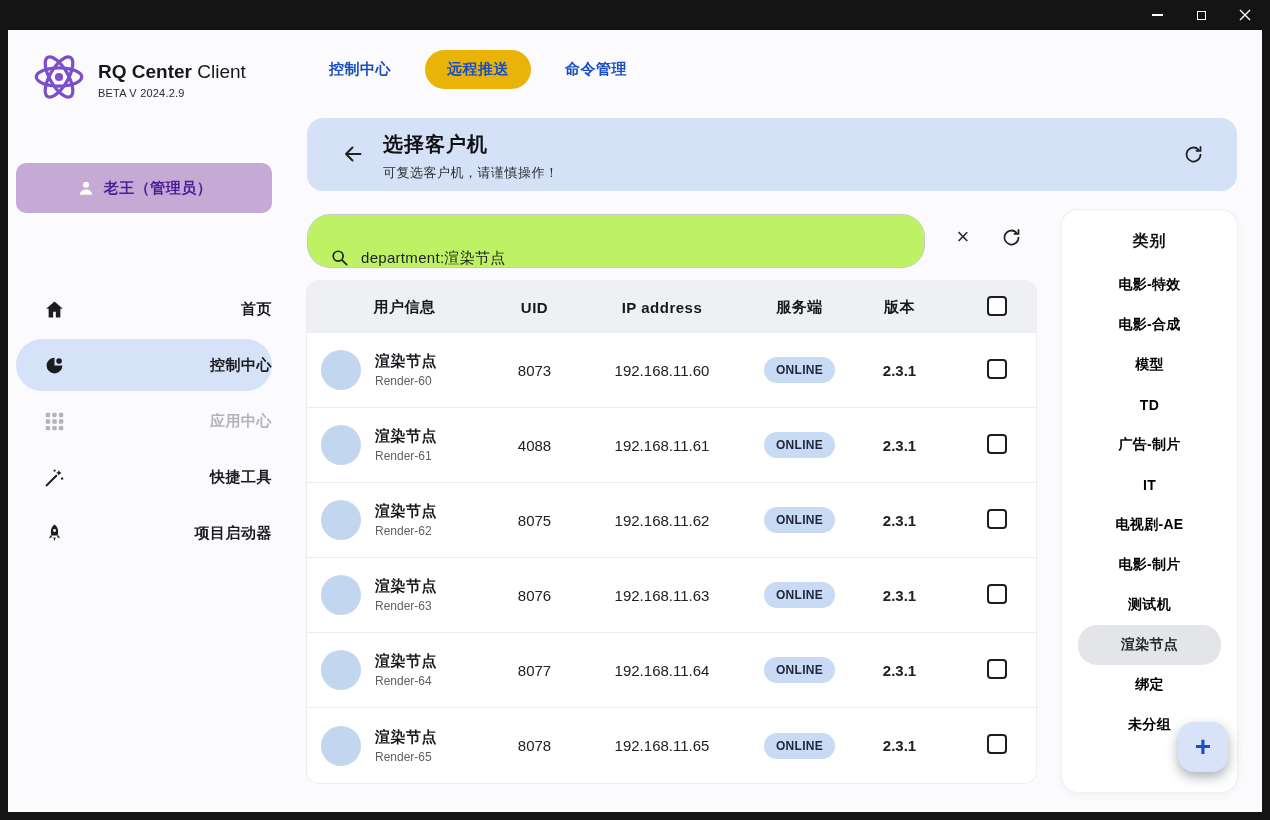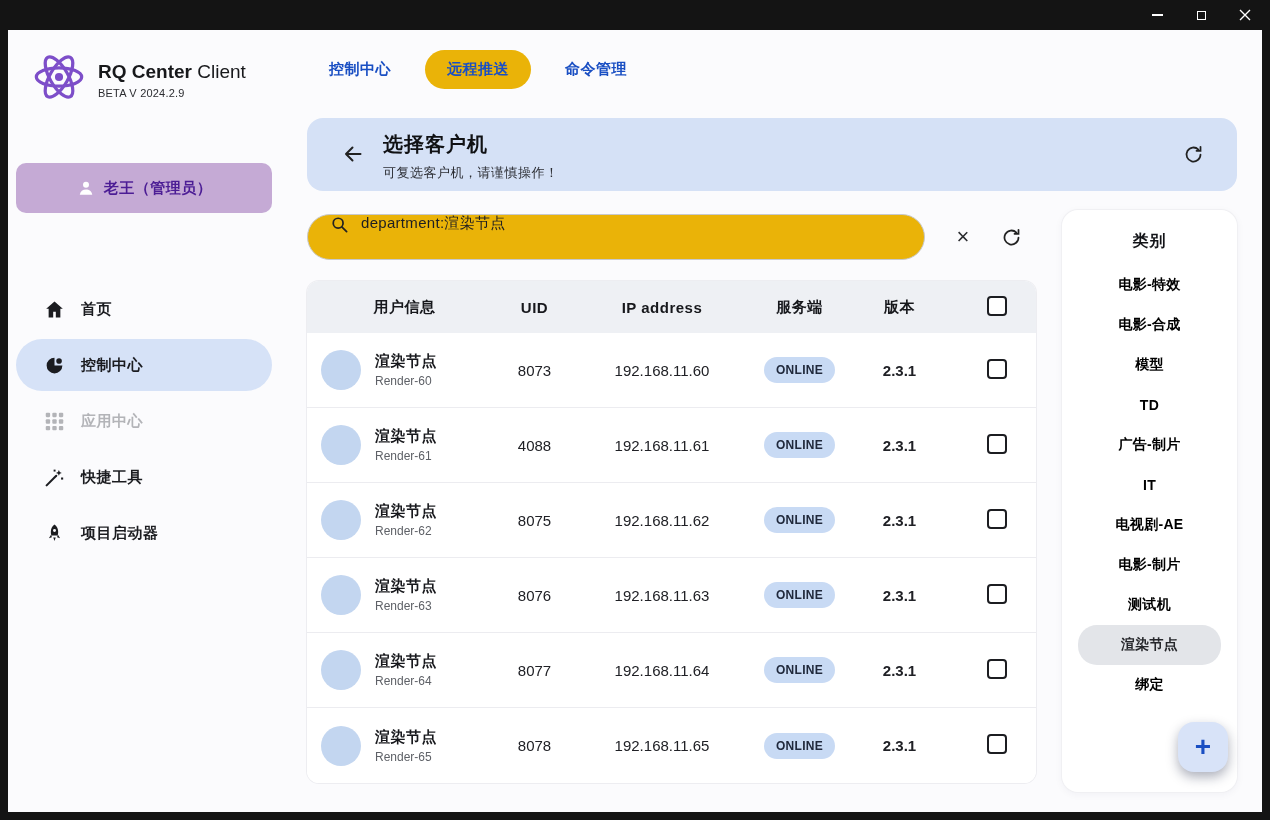--- a/index.html
+++ b/index.html
@@ -23,21 +23,21 @@
   .brand-title { font-size:19px; color:#17181b; white-space:nowrap; }
   .brand-title .b { font-weight:bold; }
   .brand-title .l { font-weight:normal; }
   .brand-version { font-size:11px; color:#2c2d31; margin-top:4px; letter-spacing:.2px; }
 
   .user-badge { position:absolute; left:8px; top:133px; width:256px; height:50px; background:#c5aad5; border-radius:10px; display:flex; align-items:center; justify-content:center; gap:8px; }
   .user-badge svg { width:20px; height:20px; }
   .user-name { color:#4c1d95; font-size:15px; font-weight:bold; letter-spacing:.5px; }
 
   .nav { position:absolute; left:8px; top:253px; width:256px; display:flex; flex-direction:column; gap:4px; }
-  .nav-item { height:52px; border-radius:26px; display:flex; align-items:center; padding-left:28px; gap:16px; cursor:pointer; }
+  .nav-item { height:52px; border-radius:26px; display:flex; align-items:center; padding-left:28px; gap:16px; cursor:pointer;justify-content:space-between; }
   .nav-item .nav-icon { width:21px; height:21px; flex:0 0 auto; }
   .nav-label { font-size:15px; color:#1b1c20; font-weight:bold; letter-spacing:.5px; }
   .nav-item.active { background:#d6e2f7; }
   .nav-item.disabled .nav-label { color:#b3b4b8; font-weight:bold;font-family:Liberation Serif, serif; }
 
   
   .main { position:absolute; left:273px; top:0; right:0; bottom:0; }
 
   .topnav { position:absolute; left:26px; top:19px; height:40px; display:flex; align-items:center; gap:12px; }
   .tab { padding:10px 22px; border-radius:22px; font-size:15px; font-weight:bold; color:#1a4fc3; letter-spacing:.5px; cursor:pointer; }
@@ -45,21 +45,21 @@
 
   .panel-header { position:absolute; left:26px; top:88px; width:930px; height:73px; background:#d5e1f6; border-radius:16px; }
   .back-btn { position:absolute; left:28px; top:18px; width:36px; height:36px; display:flex; align-items:center; justify-content:center; cursor:pointer; }
   .back-btn svg { width:24px; height:24px; }
   .ph-text { position:absolute; left:76px; top:13px; }
   .ph-title { font-size:20px; font-weight:bold; color:#101114; letter-spacing:1px; }
   .ph-sub { font-size:13px; color:#2b2d33; margin-top:6px; letter-spacing:.5px; }
   .ph-refresh { position:absolute; right:28px; top:20px; width:32px; height:32px; display:flex; align-items:center; justify-content:center; cursor:pointer; }
   .ph-refresh svg, .search-refresh svg { width:21px; height:21px; }
 
-  .search-wrap { position:absolute; left:26px; top:184px; width:618px; height:46px; background:#eab308; border:1px solid #c7c9cd; border-radius:23px; display:flex; align-items:flex-start; padding-left:22px; }
+  .search-wrap { position:absolute; left:26px; top:184px; width:618px; height:54px; background:#bef264; border:1px solid #c7c9cd; border-radius:23px; display:flex; align-items:flex-end; padding-left:22px; }
   .search-wrap svg { width:19px; height:19px; flex:0 0 auto; }
   .search-input { border:none; outline:none; background:transparent; font-size:15px; color:#1d1e22; margin-left:12px; width:520px; font-family:inherit; letter-spacing:.3px; }
   .search-clear { position:absolute; left:666px; top:191px; width:32px; height:32px; display:flex; align-items:center; justify-content:center; font-size:22px; color:#2a2b2f; cursor:pointer; }
   .search-refresh { position:absolute; left:714px; top:191px; width:32px; height:32px; display:flex; align-items:center; justify-content:center; cursor:pointer; }
 
   
   .client-table { position:absolute; left:26px; top:251px; width:729px; border-radius:12px; overflow:hidden; background:#ffffff; box-shadow:0 0 0 1px #ededf1; }
   .thead { display:grid; grid-template-columns:195px 65px 190px 85px 115px 79px; height:52px; background:#eef0f4; align-items:center; }
   .th { text-align:center; font-size:15px; font-weight:bold; color:#17181c; letter-spacing:.5px; }
   .trow { display:grid; grid-template-columns:195px 65px 190px 85px 115px 79px; height:75px; align-items:center; background:#fff; border-bottom:1px solid #ececf0; }
@@ -371,20 +371,23 @@
   </div>
 
   <div class="cat-item active">
     <span class="cat-label">渲染节点</span>
   </div>
 
   <div class="cat-item">
     <span class="cat-label">绑定</span>
   </div>
 
+  <div class="cat-item">
+    <span class="cat-label">未分组</span>
+  </div>
 </div>
     </div>
 
     <div class="add-btn">
         <span>+</span>
       </div>
   </div>
 </div>
 
 </body></html>

